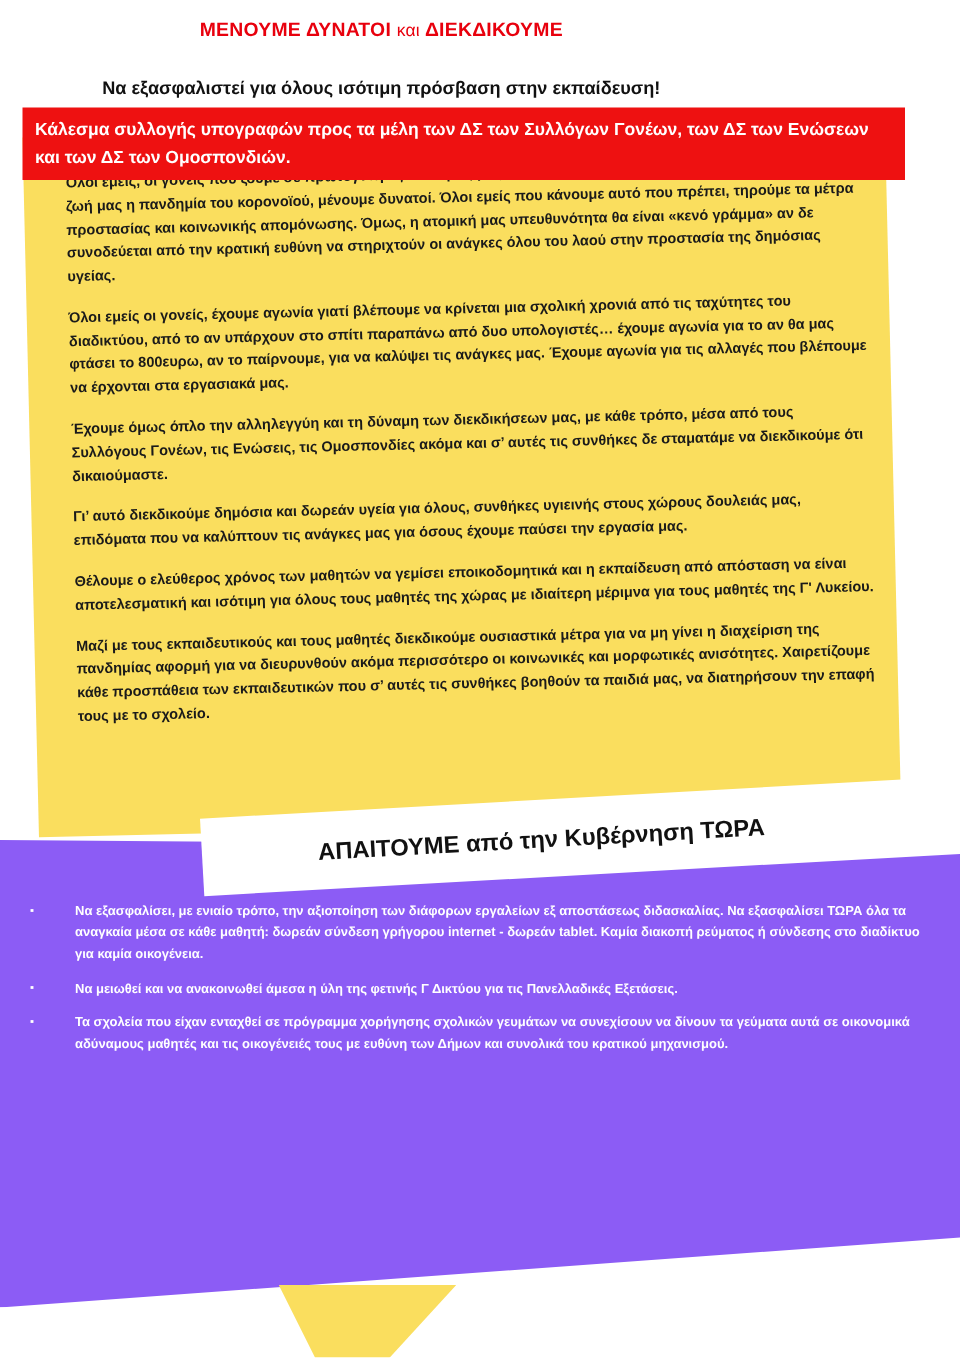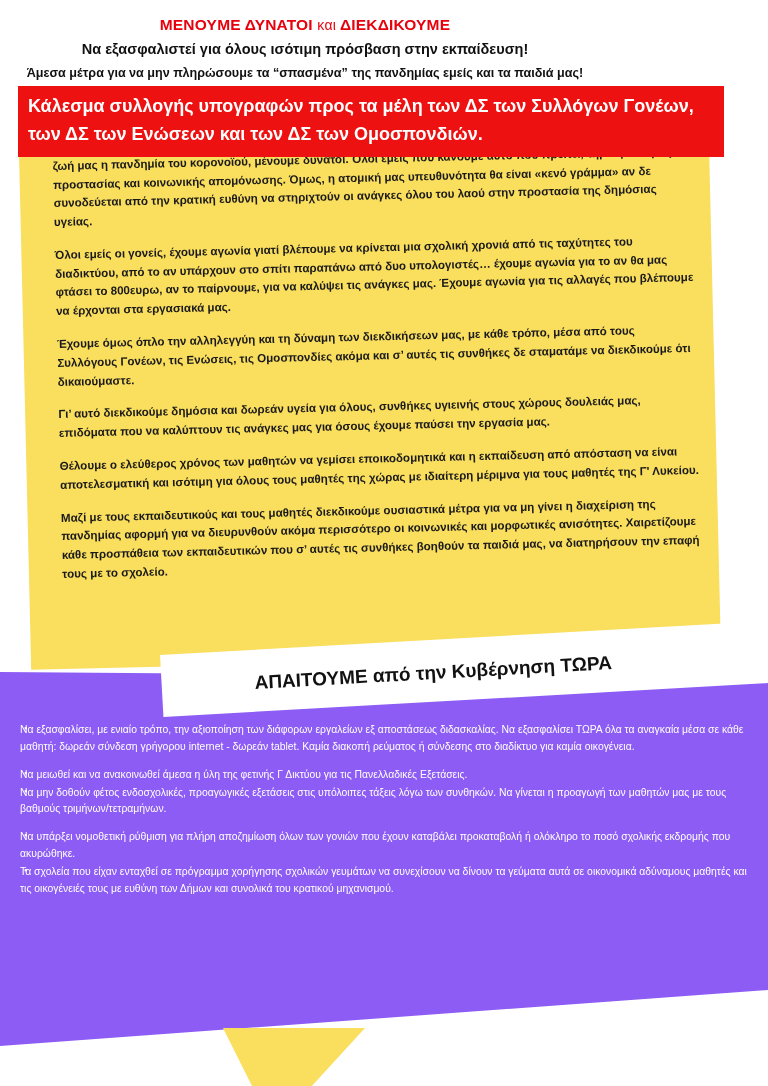--- a/index.html
+++ b/index.html
@@ -14,33 +14,33 @@
   .poster{position:relative;width:768px;height:1086px;overflow:hidden;background:#fff;}
 
   
   .header{position:absolute;left:0;top:0;width:610px;text-align:center;}
   .hdr-line1{
     font-size:15.5px;font-weight:bold;color:#e8000d;letter-spacing:.2px;
     margin-top:16px;line-height:1.2;
   }
   .hdr-line1 .kai{color:#e8000d;font-weight:normal;font-size:14px;}
   .hdr-line2{
-    font-size:14.5px;font-weight:bold;color:#111;margin-top:6px;line-height:1.2;
+    font-size:14.5px;font-weight:bold;color:#111;margin-top:28px;line-height:1.2;
   }
   .hdr-line3{
     font-size:12.6px;font-weight:bold;color:#111;margin-top:8px;line-height:1.2;
   }
 
   
   .red-band{
     position:absolute;left:18px;top:86px;width:706px;
     background:#ee1111;color:#ffffff;
     padding:6px 10px 8px 10px;
     box-sizing:border-box;
-    font-size:18px;font-weight:600;line-height:1.58;
+    font-size:14px;font-weight:600;line-height:1.58;
     z-index:6;
   }
 
   
   .yellow-panel{
     position:absolute;left:18px;top:110px;width:690px;height:560px;
     background:#fade5e;
     transform:rotate(-1.35deg);
     transform-origin:0 0;
     z-index:2;
@@ -94,24 +94,25 @@
     position:absolute;left:0;top:722px;width:768px;
     z-index:9;
     color:#ffffff;
     font-size:10.4px;
     line-height:1.62;
   }
   .group{margin:0 0 11px 0;padding:0;list-style:none;}
   .group:last-child{margin-bottom:0;}
   .group li{
     position:relative;
-    padding-left:20px;
+    padding-left:60px;
     padding-right:20px;
     margin-bottom:1px;
     text-align:left;
+    font-weight:bold;
   }
   .group li::before{
     content:"\25AA";
     position:absolute;left:24px;top:-1px;
     font-size:9px;color:#ffffff;
   }
 
   
   .footer{position:absolute;left:0;top:1030px;width:768px;height:56px;z-index:12;}
   .yellow-ray{
@@ -154,25 +155,23 @@
   <div class="demand-text">ΑΠΑΙΤΟΥΜΕ από την Κυβέρνηση ΤΩΡΑ</div>
 
   <div class="demands">
 
     <ul class="group">
       <li>Να εξασφαλίσει, με ενιαίο τρόπο, την αξιοποίηση των διάφορων εργαλείων εξ αποστάσεως διδασκαλίας. Να εξασφαλίσει ΤΩΡΑ όλα τα αναγκαία μέσα σε κάθε μαθητή: δωρεάν σύνδεση γρήγορου internet - δωρεάν tablet. Καμία διακοπή ρεύματος ή σύνδεσης στο διαδίκτυο για καμία οικογένεια.</li>
     </ul>
 
     <ul class="group">
       <li>Να μειωθεί και να ανακοινωθεί άμεσα η ύλη της φετινής Γ Δικτύου για τις Πανελλαδικές Εξετάσεις.</li>
-      <li>Να μην δοθούν φέτος ενδοσχολικές, προαγωγικές εξετάσεις στις υπόλοιπες τάξεις λόγω των συνθηκών. Να γίνεται η προαγωγή των μαθητών μας με τους βαθμούς τριμήνων/τετραμήνων.</li>
     </ul>
 
     <ul class="group">
-      <li>Να υπάρξει νομοθετική ρύθμιση για πλήρη αποζημίωση όλων των γονιών που έχουν καταβάλει προκαταβολή ή ολόκληρο το ποσό σχολικής εκδρομής που ακυρώθηκε.</li>
       <li>Τα σχολεία που είχαν ενταχθεί σε πρόγραμμα χορήγησης σχολικών γευμάτων να συνεχίσουν να δίνουν τα γεύματα αυτά σε οικονομικά αδύναμους μαθητές και τις οικογένειές τους με ευθύνη των Δήμων και συνολικά του κρατικού μηχανισμού.</li>
     </ul>
 
   </div>
 
   <div class="purple-wedge"></div>
 
   <div class="yellow-ray"></div>
   <div class="footer">
     

